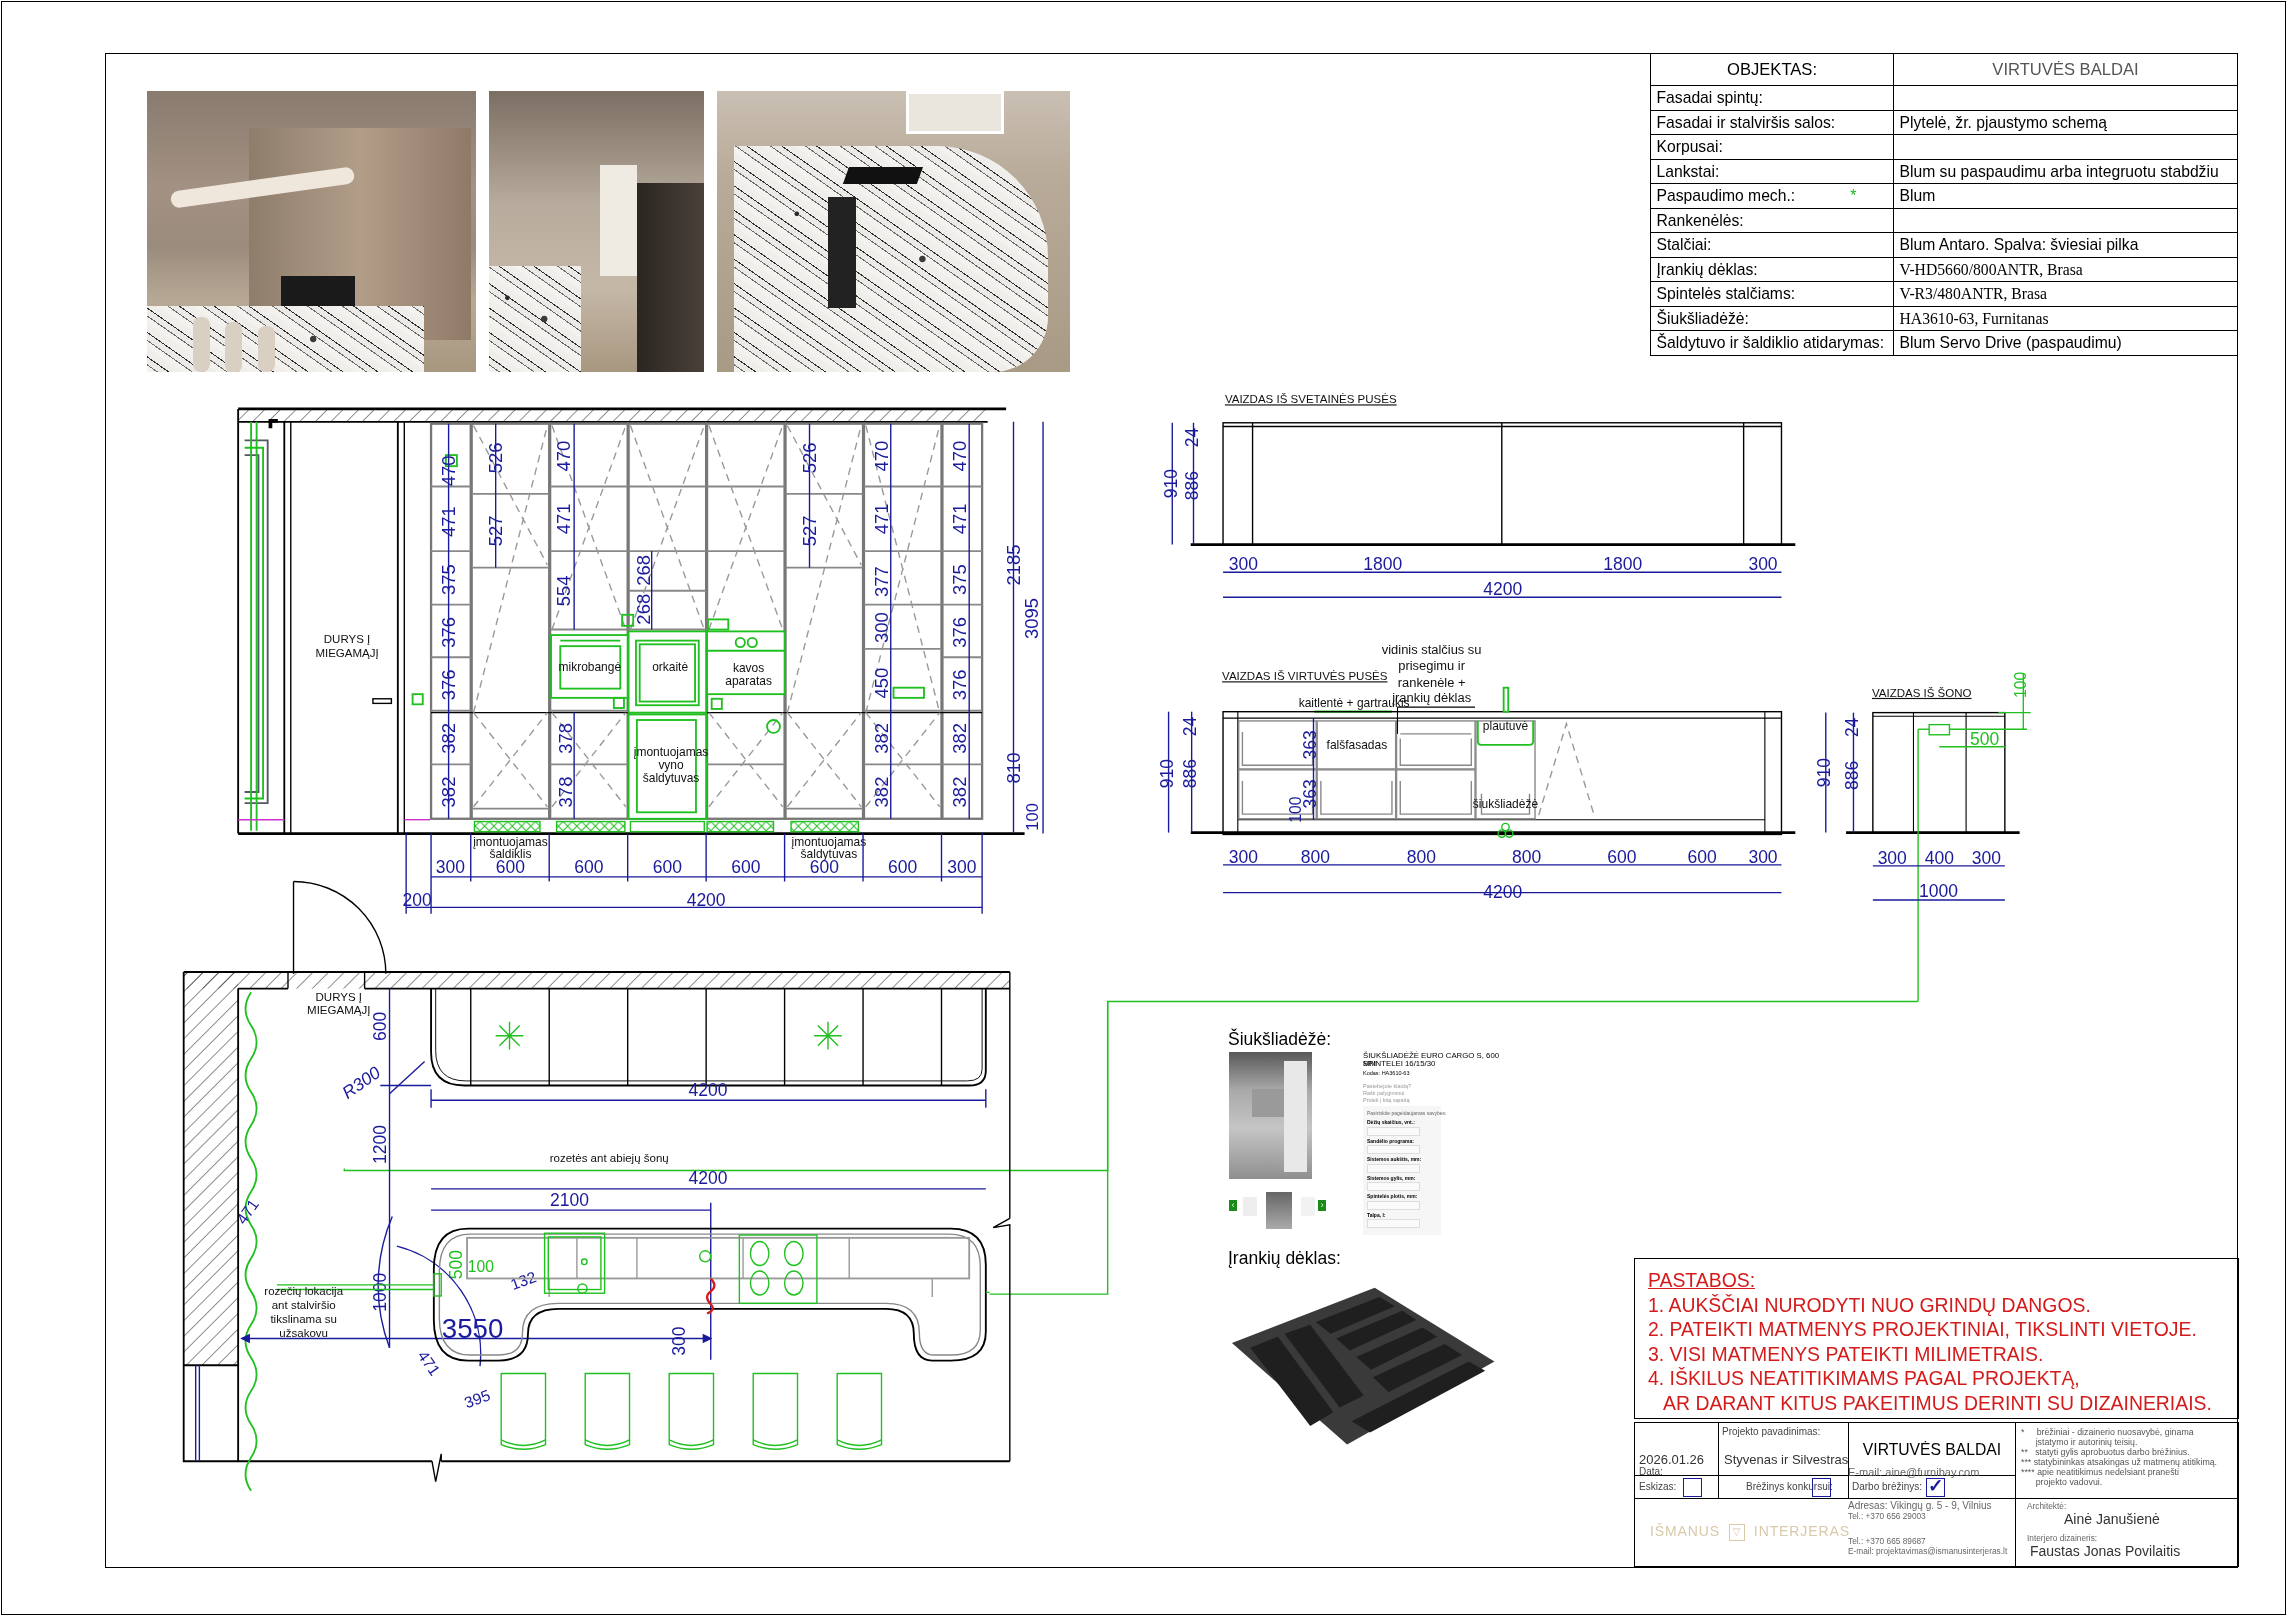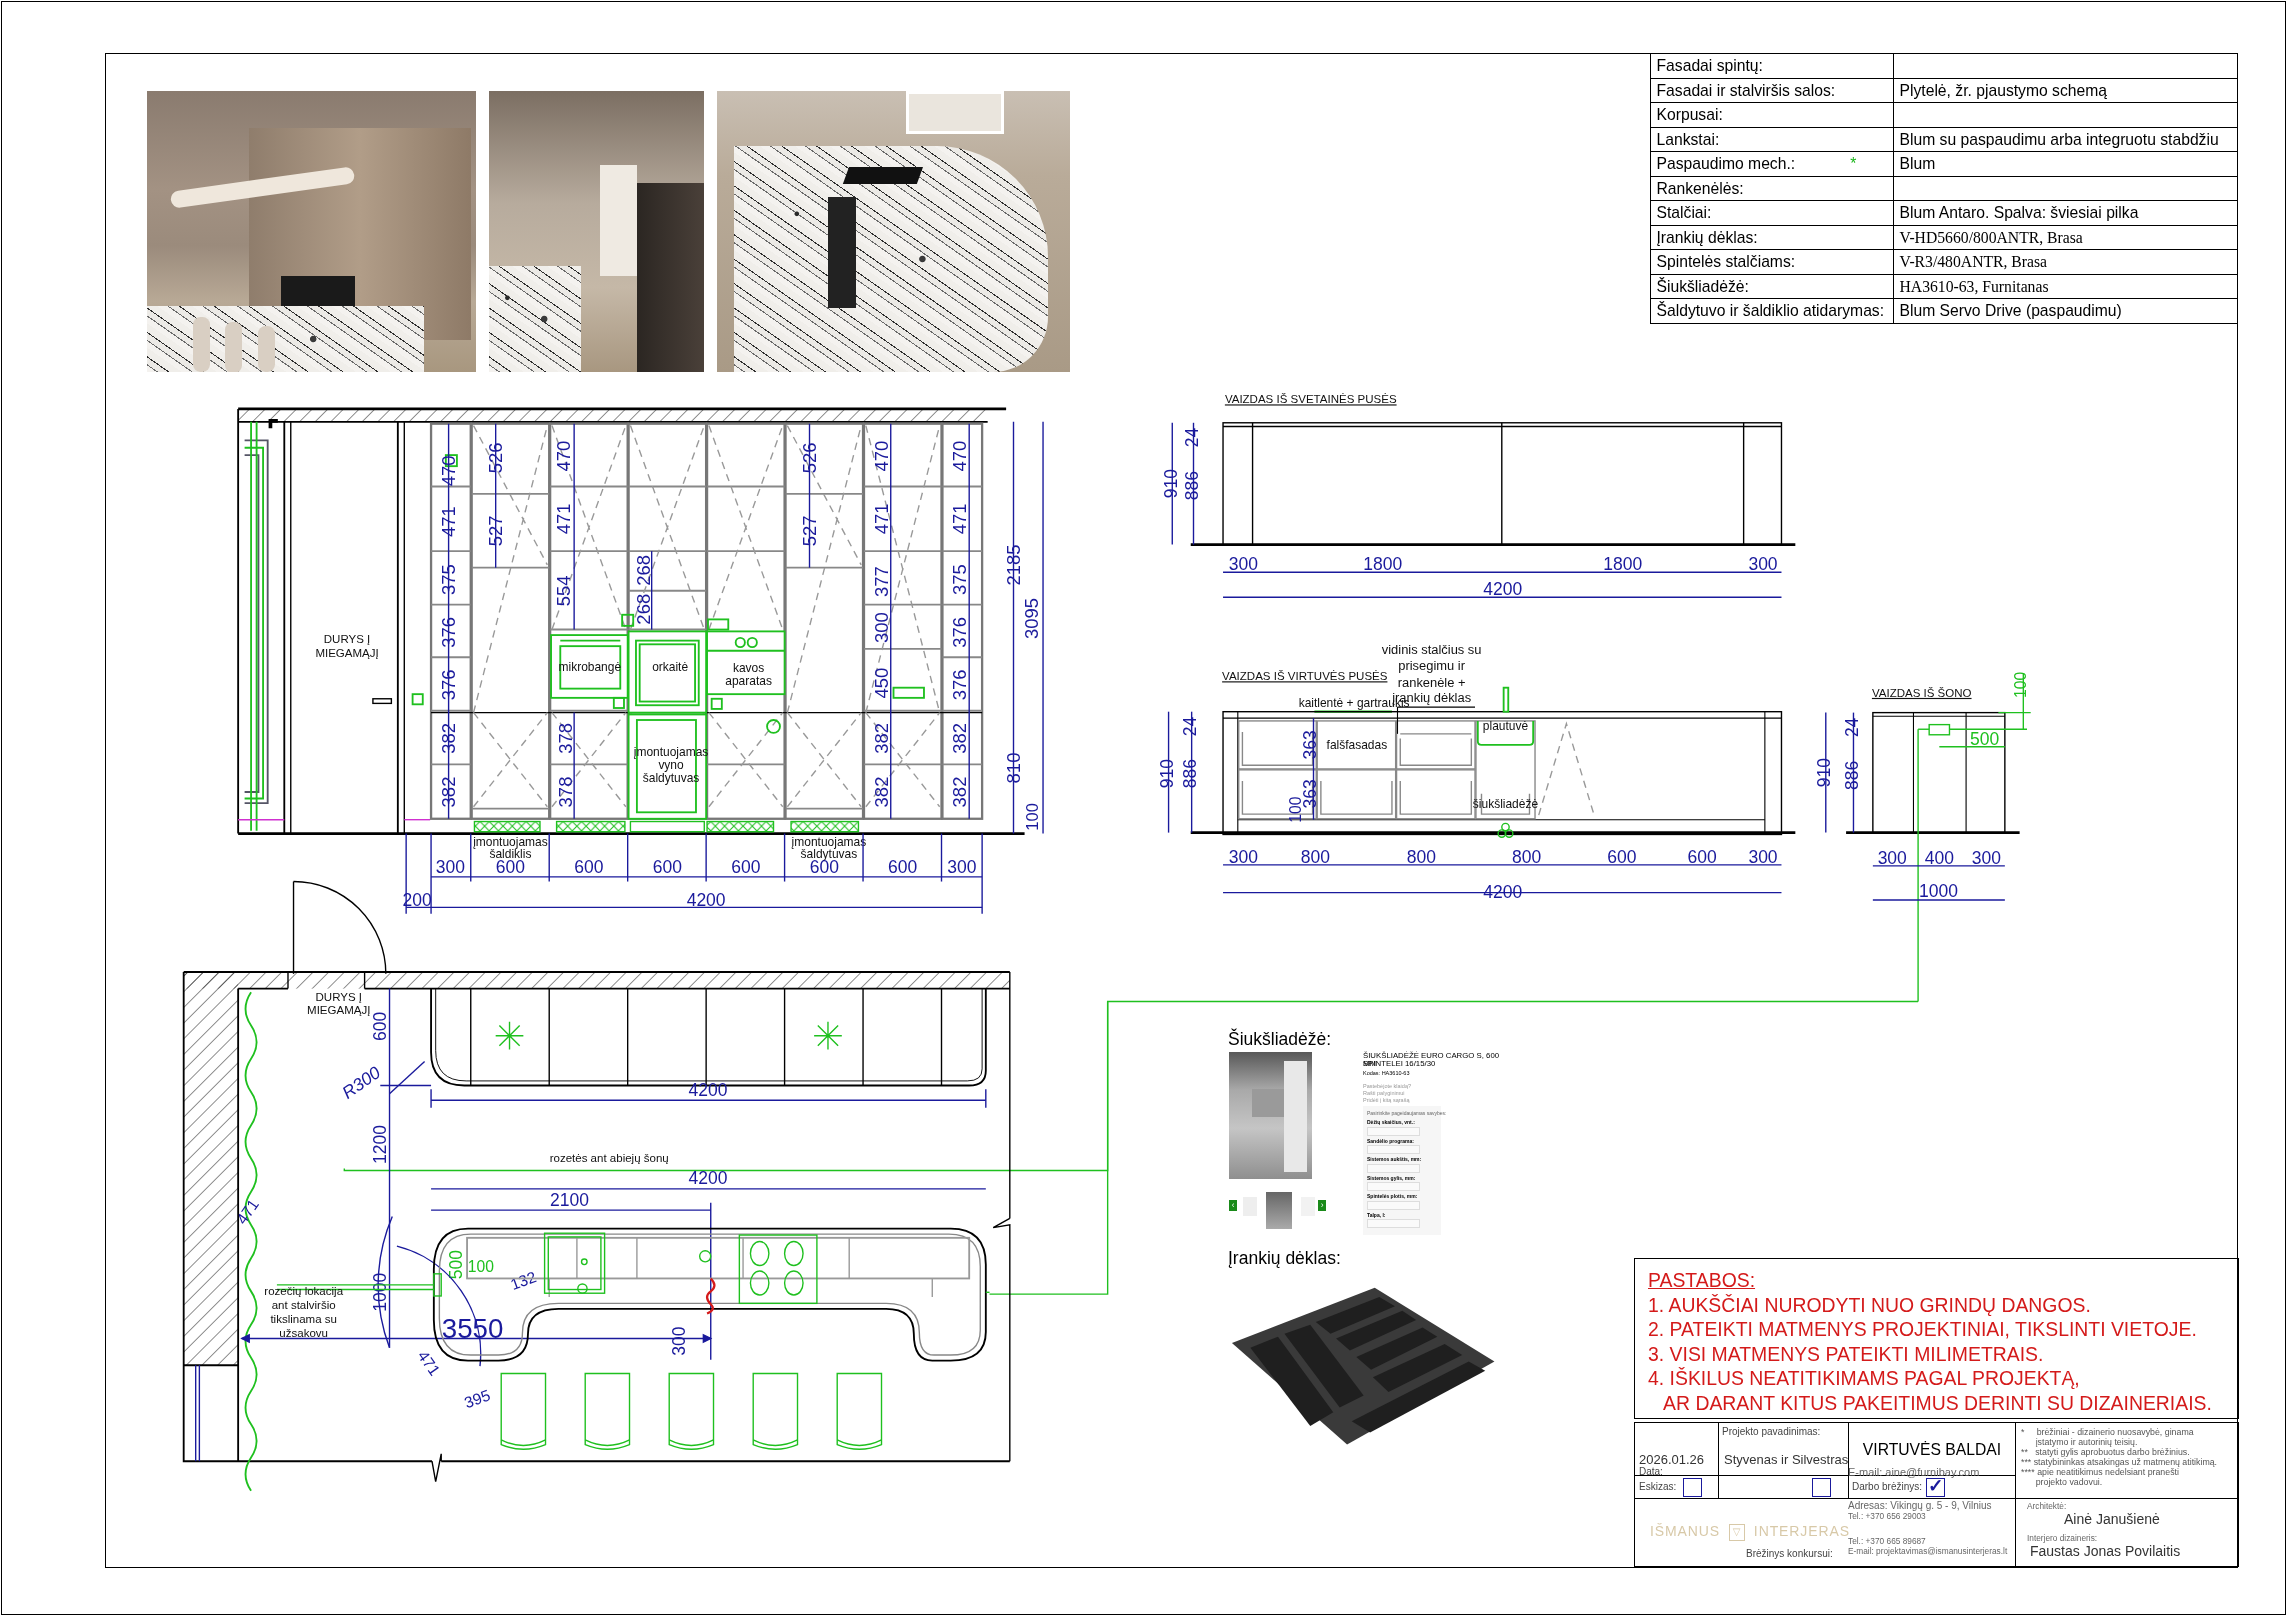--- a/index.html
+++ b/index.html
@@ -73,20 +73,24 @@
 </div>
 <div class="photo ph-bg3" style="left:717px;top:91px;width:353px;height:281px;">
   <div class="abs" style="left:189px;top:0;width:92px;height:37px;background:#eae5dd;border:3.7px solid #fff;"></div>
   <div class="marble" style="left:16.6px;top:55px;width:314px;height:226px;border-radius:0 111px 55px 0;"></div>
   <div class="abs" style="left:111px;top:106px;width:28px;height:111px;background:#222;"></div>
   <div class="abs" style="left:129px;top:76px;width:74px;height:16.6px;background:#111;transform:skewX(-20deg);"></div>
 </div>
 
 <table class="spec">
   <tbody>
+      <tr class="head">
+    <td class="k">OBJEKTAS:</td>
+    <td class="v">VIRTUVĖS BALDAI</td>
+  </tr>
   <tr>
         <td class="k">Fasadai spintų:</td>
         <td></td>
       </tr>
   <tr>
         <td class="k">Fasadai ir stalviršis salos:</td>
         <td>Plytelė, žr. pjaustymo schemą</td>
       </tr>
   <tr>
         <td class="k">Korpusai:</td>
@@ -667,21 +671,21 @@
   <div class="tb-box" style="left:2015px;top:1498px;width:223px;height:69px;"></div>
 
   <div class="tb" style="left:1639px;top:1426px;margin-top:40px;">Data:</div>
   <div class="tb" style="left:1639px;top:1452px;font-size:13px;color:#333;">2026.01.26</div>
   <div class="tb" style="left:1722px;top:1426px;">Projekto pavadinimas:</div>
   <div class="tb" style="left:1724px;top:1452px;font-size:13px;color:#333;">Styvenas ir Silvestras</div>
   <div class="tb" style="left:1848px;top:1441px;width:168px;text-align:center;font-size:15.7px;color:#000;">VIRTUVĖS BALDAI</div>
 
   <div class="tb" style="left:1639px;top:1481px;">Eskizas:</div>
   <span class="chk" style="left:1683px;top:1478px;"></span>
-  <div class="tb" style="left:1722px;top:1548px;padding-left:24px;">Brėžinys konkursui:</div>
+  <div class="tb" style="left:1722px;top:1481px;padding-left:24px;">Brėžinys konkursui:</div>
   <span class="chk" style="left:1812px;top:1478px;"></span>
   <div class="tb" style="left:1852px;top:1481px;">Darbo brėžinys:</div>
   <span class="chk on" style="left:1926px;top:1478px;"></span>
 
   <div class="tb" style="left:2021px;top:1427px;font-size:8.8px;line-height:10px;white-space:pre;color:#555;"><span>*     brėžiniai - dizainerio nuosavybė, ginama</span>
 <span>      įstatymo ir autorinių teisių.</span>
 <span>**   statyti gylis aprobuotus darbo brėžinius.</span>
 <span>*** statybininkas atsakingas už matmenų atitikimą.</span>
 <span>**** apie neatitikimus nedelsiant pranešti</span>
 <span>      projekto vadovui.</span></div>

